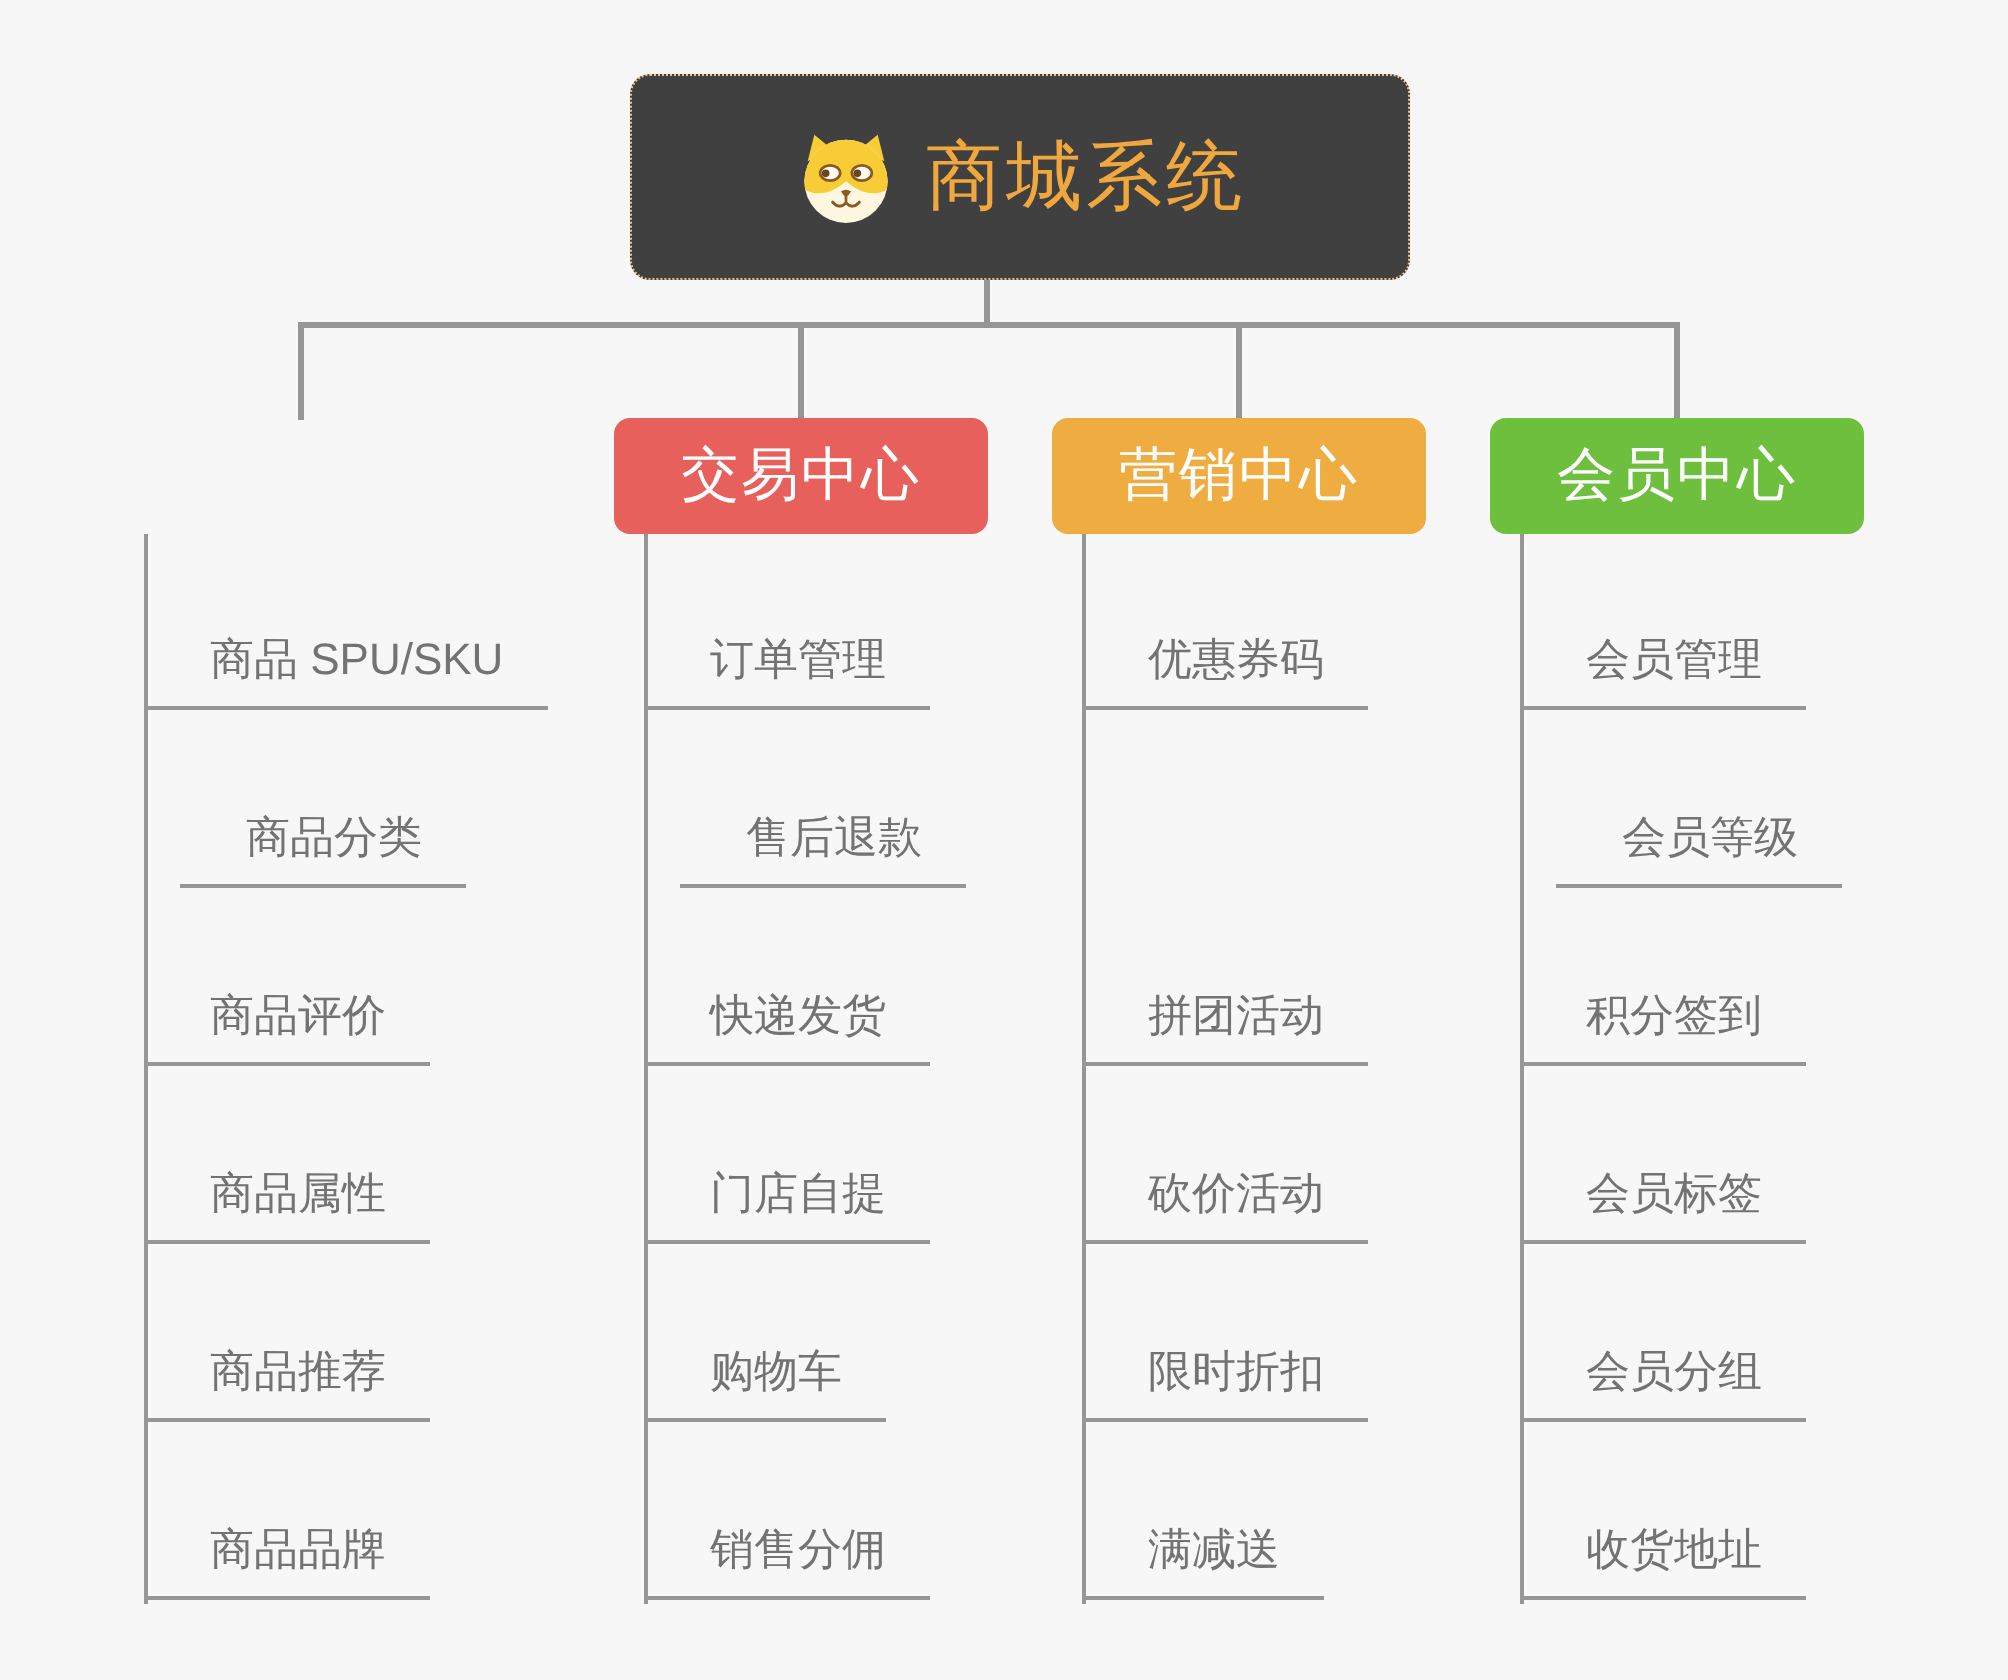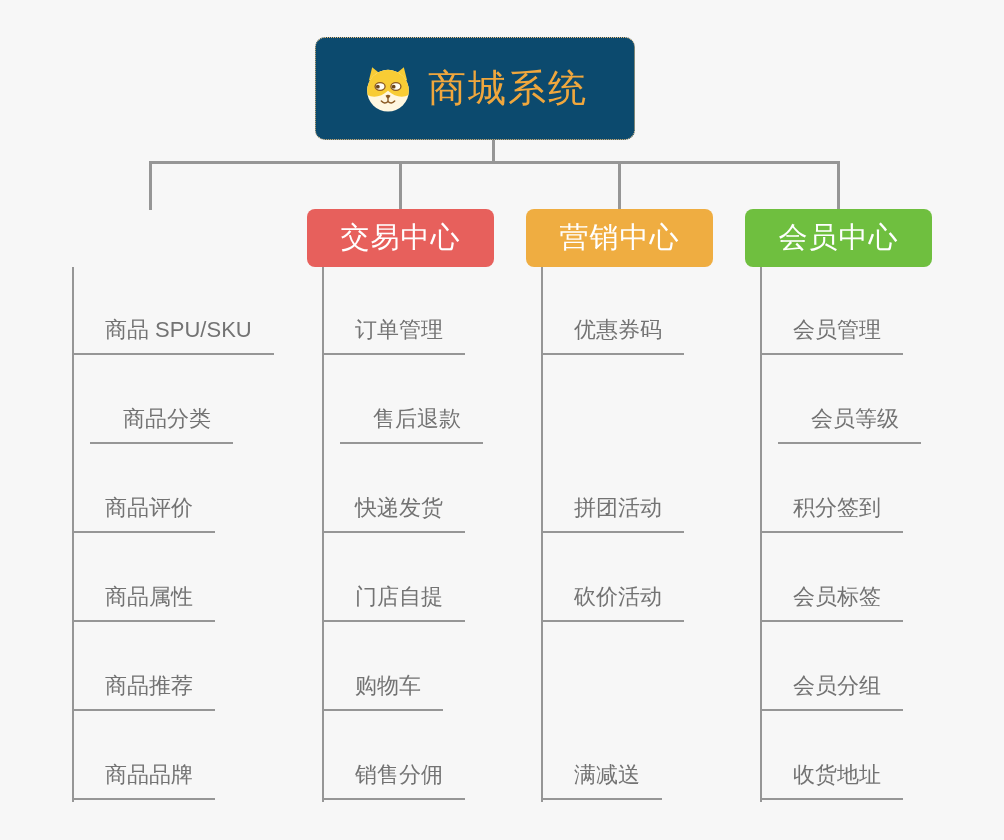--- a/index.html
+++ b/index.html
@@ -14,21 +14,21 @@
   .drop-2{left:399px;}
   .drop-3{left:618px;}
   .drop-4{left:837px;}
   .trunk{top:267px;width:2px;height:535px;}
   .trunk-1{left:72px;}
   .trunk-2{left:322px;}
   .trunk-3{left:541px;}
   .trunk-4{left:760px;}
 
   
-  .root{position:absolute;left:315px;top:37px;width:320px;height:103px;background:#0c4a6e;
+  .root{position:absolute;left:315px;top:37px;width:390px;height:103px;background:#404040;
         border:1px dotted #f2c27e;border-radius:10px;box-sizing:border-box;
         display:flex;align-items:center;justify-content:center;gap:14px;}
   .root-title{font-size:38px;color:#f0a73d;letter-spacing:2px;font-weight:500;white-space:nowrap;}
   .root-icon{width:52px;height:50px;flex:0 0 auto;}
 
   
   .branch{position:absolute;top:209px;width:187px;height:58px;border-radius:8px;
           display:flex;align-items:center;justify-content:center;
           color:#ffffff;font-size:29px;letter-spacing:1px;white-space:nowrap;}
   .branch-1{left:57px;}
@@ -101,20 +101,21 @@
   <div class="leaf col-2 row-1">订单管理</div>
   <div class="leaf col-2 row-2">售后退款</div>
   <div class="leaf col-2 row-3">快递发货</div>
   <div class="leaf col-2 row-4">门店自提</div>
   <div class="leaf col-2 row-5">购物车</div>
   <div class="leaf col-2 row-6">销售分佣</div>
 
   <div class="leaf col-3 row-1">优惠券码</div>
   <div class="leaf col-3 row-3">拼团活动</div>
   <div class="leaf col-3 row-4">砍价活动</div>
+  <div class="leaf col-3 row-5">限时折扣</div>
   <div class="leaf col-3 row-6">满减送</div>
 
   <div class="leaf col-4 row-1">会员管理</div>
   <div class="leaf col-4 row-2">会员等级</div>
   <div class="leaf col-4 row-3">积分签到</div>
   <div class="leaf col-4 row-4">会员标签</div>
   <div class="leaf col-4 row-5">会员分组</div>
   <div class="leaf col-4 row-6">收货地址</div>
 
 </div>

